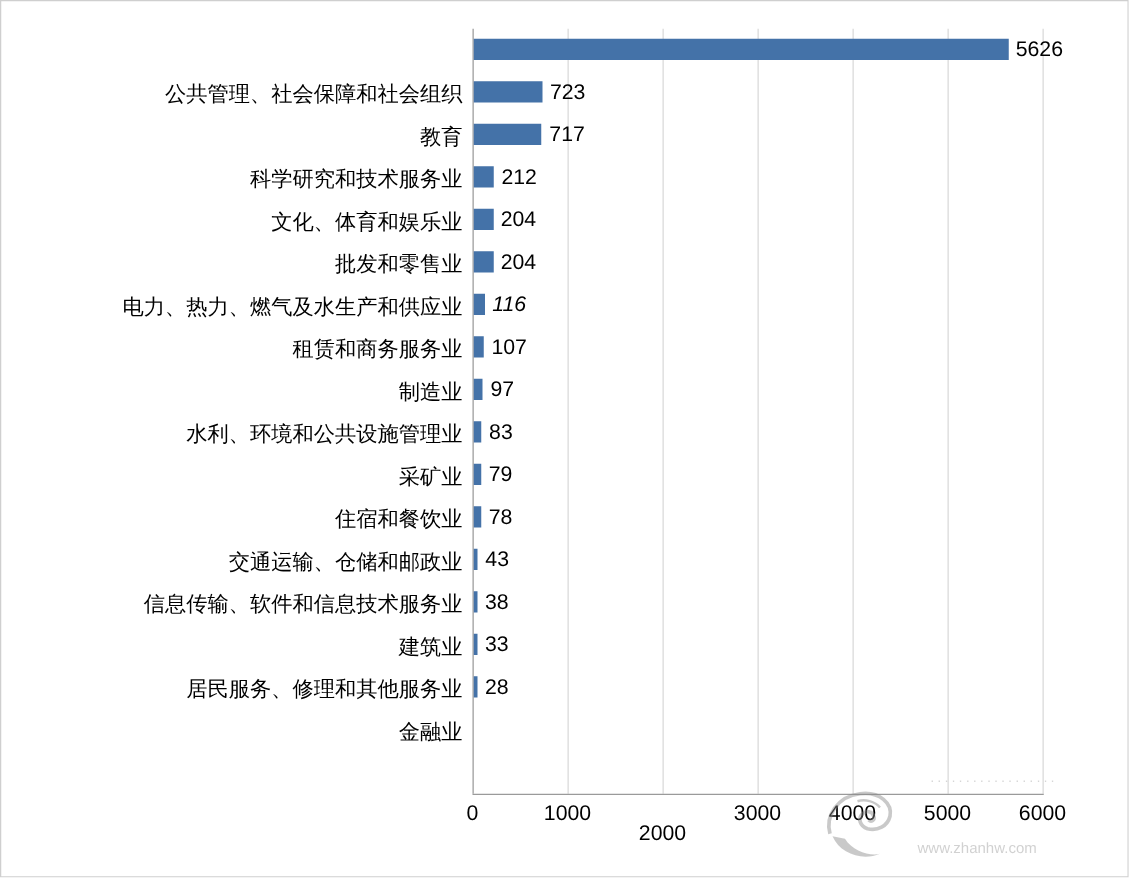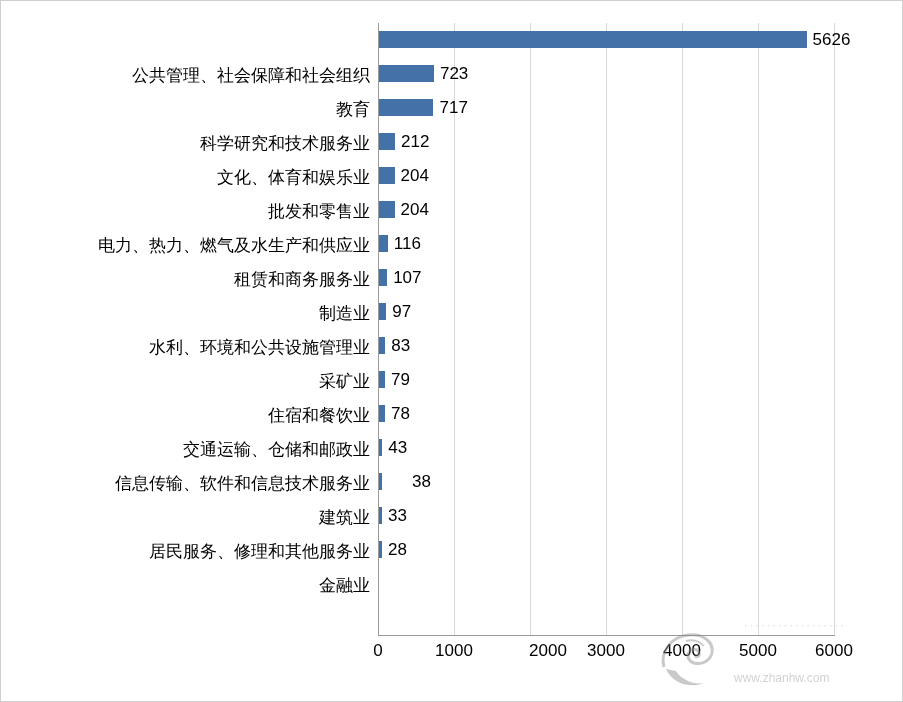--- a/index.html
+++ b/index.html
@@ -200,21 +200,21 @@
           <div class="bar-value" style="left: 399.504px;">204</div>
         </div>
         <div class="row">
           <div class="row-label">电力、热力、燃气及水生产和供应业</div>
           <div class="bar" style="width: 15.504px; background: rgb(68, 114, 168);"></div>
           <div class="bar-value" style="left: 399.504px;">204</div>
         </div>
         <div class="row">
           <div class="row-label">租赁和商务服务业</div>
           <div class="bar" style="width: 8.816px; background: rgb(68, 114, 168);"></div>
-          <div class="bar-value" style="left: 392.816px;">116</div>
+          <div class="bar-value" style="left: 392.816px; font-style: italic;">116</div>
         </div>
         <div class="row">
           <div class="row-label">制造业</div>
           <div class="bar" style="width: 8.132px; background: rgb(68, 114, 168);"></div>
           <div class="bar-value" style="left: 392.132px;">107</div>
         </div>
         <div class="row">
           <div class="row-label">水利、环境和公共设施管理业</div>
           <div class="bar" style="width: 7.372px; background: rgb(68, 114, 168);"></div>
           <div class="bar-value" style="left: 391.372px;">97</div>
@@ -235,38 +235,38 @@
           <div class="bar-value" style="left: 389.928px;">78</div>
         </div>
         <div class="row">
           <div class="row-label">信息传输、软件和信息技术服务业</div>
           <div class="bar" style="width: 3.268px; background: rgb(68, 114, 168);"></div>
           <div class="bar-value" style="left: 387.268px; text-align: center;">43</div>
         </div>
         <div class="row">
           <div class="row-label">建筑业</div>
           <div class="bar" style="width: 3px; background: rgb(68, 114, 168);"></div>
-          <div class="bar-value" style="left: 387px; margin-left: 24px;">38</div>
+          <div class="bar-value" style="left: 387px;">38</div>
         </div>
         <div class="row">
           <div class="row-label">居民服务、修理和其他服务业</div>
           <div class="bar" style="width: 3px; background: rgb(68, 114, 168);"></div>
           <div class="bar-value" style="left: 387px;">33</div>
         </div>
         <div class="row">
           <div class="row-label">金融业</div>
           <div class="bar" style="width: 3px; background: rgb(68, 114, 168);"></div>
           <div class="bar-value" style="left: 387px;">28</div>
         </div>
       </div>
 
     <div class="xticks" id="xticks">
         <div class="xtick" style="left: 377px;">0</div>
         <div class="xtick" style="left: 453px;">1000</div>
-        <div class="xtick" style="left: 547px;">2000</div>
+        <div class="xtick" style="left: 529px; margin-top: 16px;">2000</div>
         <div class="xtick" style="left: 605px;">3000</div>
         <div class="xtick" style="left: 681px;">4000</div>
         <div class="xtick" style="left: 757px;">5000</div>
         <div class="xtick" style="left: 833px;">6000</div>
       </div>
 
     <div class="watermark">
       <svg class="wm-bird" viewBox="0 0 74 66">
         <path d="M8 40 C4 26 14 10 32 8 C48 6 58 16 56 26 C54 34 46 38 38 36 C32 34 30 28 34 24 C37 21 42 22 43 26 C44 29 41 31 39 29" fill="none" stroke="#8a8a8a" stroke-width="3"></path>
         <path d="M10 42 C16 56 34 62 48 56 C40 58 26 54 20 44 Z" fill="#8a8a8a"></path>

